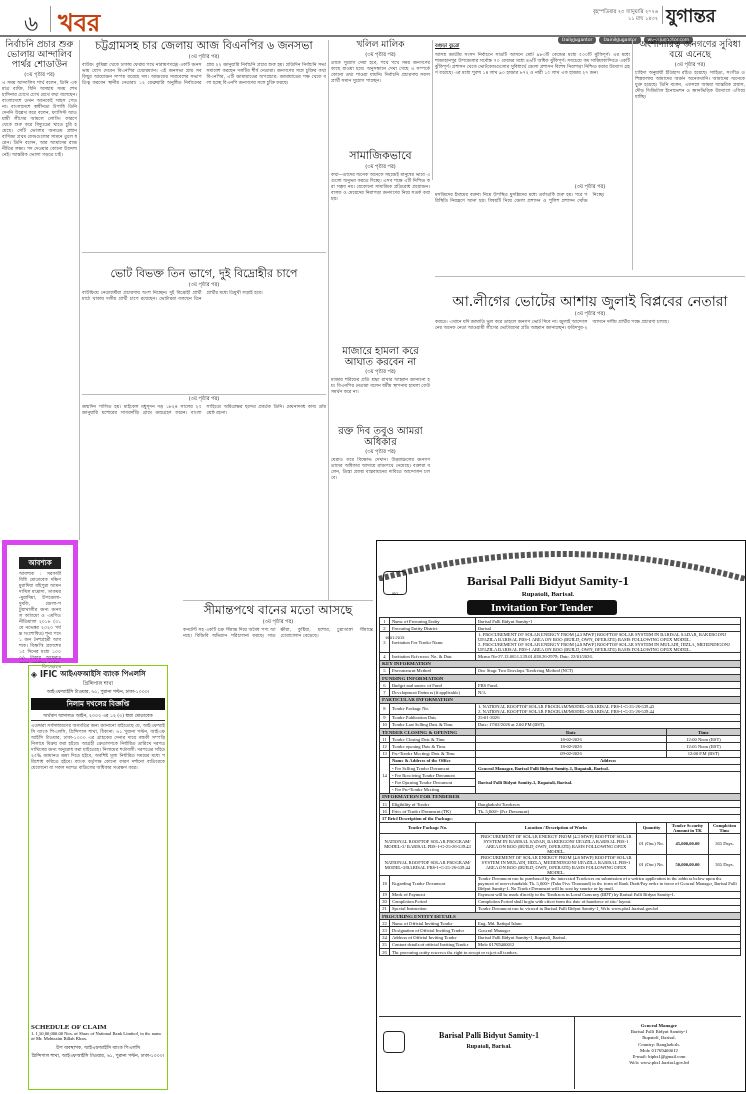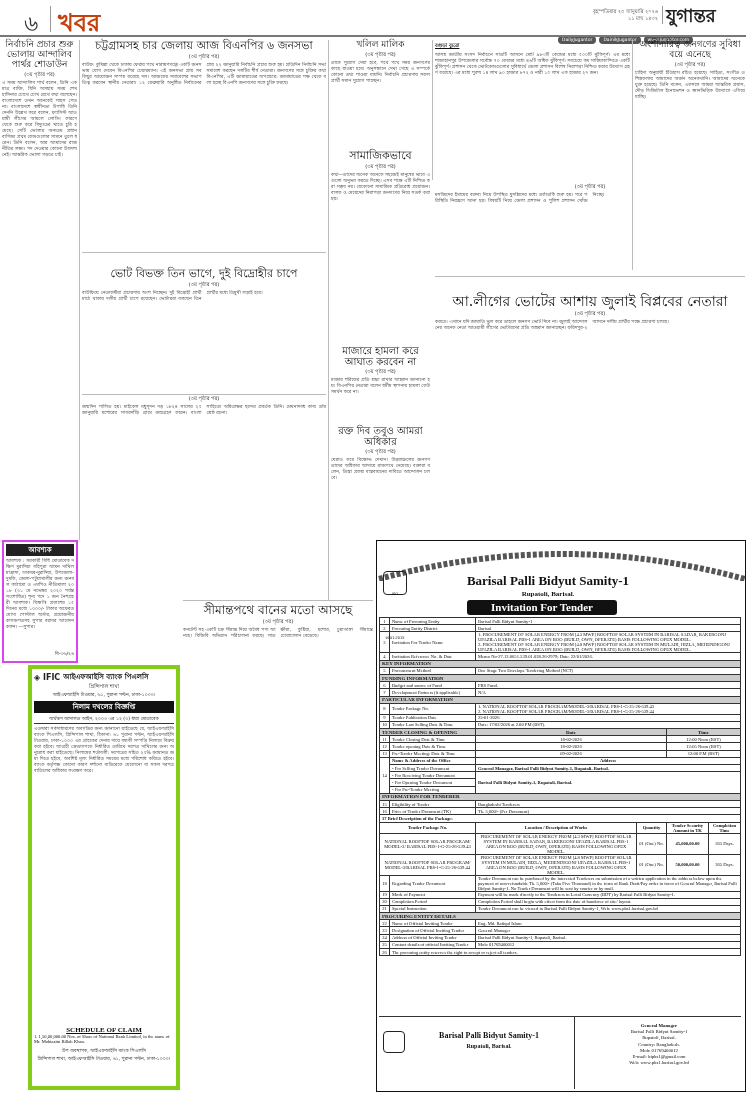--- a/index.html
+++ b/index.html
@@ -106,37 +106,37 @@
   <div class="txt" style="column-count:2;column-gap:5px;height:55px;">মসজিদের ইমামের বক্তব্য নিয়ে উপস্থিত মুসল্লিদের মধ্যে তর্কাতর্কি শুরু হয়। পরে পরিস্থিতি নিয়ন্ত্রণে আনা হয়। বিষয়টি নিয়ে জেলা প্রশাসন ও পুলিশ প্রশাসন খোঁজ নিচ্ছে।</div>
 </div>
 
 <div class="abs" style="left:435px;top:276px;width:310px;height:262px;">
   <div class="hline" style="left:0;top:0;width:310px;"></div>
   <div class="head" style="font-size:14px;margin-top:18px;">আ.লীগের ভোটের আশায় জুলাই বিপ্লবের নেতারা</div>
   <div class="sub">(৩য় পৃষ্ঠার পর)</div>
   <div class="txt" style="column-count:2;column-gap:5px;height:220px;">করতে। এখানে যদি জামাতি ভুল করে তাহলে জনগণ ভোট দিবে না। জুলাই আন্দোলনের অনেক নেতা আওয়ামী লীগের ভোটারদের প্রতি আহ্বান জানাচ্ছেন। ফরিদপুর-২ আসনে দলীয় প্রার্থীর পক্ষে প্রচারণা চলছে।</div>
 </div>
 
-<div class="abs" style="left:2px;top:540px;width:76px;height:123px;border:2px solid #d946ef;padding:2px;">
+<div class="abs" style="left:2px;top:540px;width:76px;height:123px;border:5px solid #d946ef;padding:12px;">
   <div style="background:#222;color:#fff;font-size:7px;text-align:center;font-weight:bold;margin-bottom:2px;">আবশ্যক</div>
   <div class="txt" style="height:92px;">আবশ্যক : সরকারী বিধি মোতাবেক দক্ষিণ মুরাদিয়া বহিপুরা আমন দাখিল মাদ্রাসা, ডাকঘর-মুরাদিয়া, উপজেলা-দুমকি, জেলা-পটুয়াখালীর জন্য জনবল কাঠামো ও এমপিও নীতিমালা ২০১৮ (৩১ মে নভেম্বর ২০২০ পর্যন্ত সংশোধিত) শূন্য পদে ১ জন নৈশপ্রহরী আবশ্যক। বিজ্ঞপ্তি প্রকাশের ১৫ দিনের মধ্যে ১০০০/- টাকার অফেরতযোগ্য পোস্টাল অর্ডার, প্রয়োজনীয় কাগজপত্রসহ সুপার বরাবর আবেদন করুন। —সুপার।</div>
   <div style="font-size:4.6px;text-align:right;">বি-৩৬/২৬</div>
 </div>
 
-<div class="abs" style="left:28px;top:665px;width:152px;height:425px;border:4px solid #84cc16;padding:2px;">
+<div class="abs" style="left:28px;top:665px;width:140px;height:425px;border:1px solid #84cc16;padding:2px;">
   <div style="display:flex;align-items:center;gap:3px;">
     <span style="font-size:8px;font-weight:bold;color:#222;">◈ <span>IFIC</span></span>
     <span style="font-size:7px;font-weight:bold;">আইএফআইসি ব্যাংক পিএলসি</span>
   </div>
   <div style="font-size:5px;text-align:center;">প্রিন্সিপাল শাখা</div>
   <div style="font-size:4.6px;text-align:center;">আইএফআইসি টাওয়ার, ৬১, পুরানা পল্টন, ঢাকা-১০০০।</div>
   <div style="background:#111;color:#fff;font-size:7px;text-align:center;font-weight:bold;margin:2px 0;">নিলাম দখলের বিজ্ঞপ্তি</div>
   <div style="font-size:4.6px;text-align:center;border-bottom:0.6px solid #333;">অর্থঋণ আদালত আইন, ২০০৩ এর ১২ (৩) ধারা মোতাবেক</div>
   <div class="txt" style="height:300px;margin-top:2px;">এতদ্বারা সর্বসাধারণের অবগতির জন্য জানানো যাইতেছে যে, আইএফআইসি ব্যাংক পিএলসি, প্রিন্সিপাল শাখা, ঠিকানা: ৬১ পুরানা পল্টন, আইএফআইসি টাওয়ার, ঢাকা-১০০০ এর গ্রাহকের দেনার দায়ে বন্ধকী সম্পত্তি নিলামে বিক্রয় করা হইবে। আগ্রহী ক্রেতাগণকে নির্ধারিত তারিখে দরপত্র দাখিলের জন্য অনুরোধ করা যাইতেছে। নিলামের শর্তাবলী: দরপত্রের সহিত ২৫% জামানত জমা দিতে হইবে, অবশিষ্ট মূল্য নির্ধারিত সময়ের মধ্যে পরিশোধ করিতে হইবে। ব্যাংক কর্তৃপক্ষ কোনো কারণ দর্শানো ব্যতিরেকে যেকোনো বা সকল দরপত্র বাতিলের অধিকার সংরক্ষণ করে।</div>
-  <div style="font-family:'Liberation Serif',serif;font-size:7px;font-weight:bold;text-align:center;text-decoration:underline;">SCHEDULE OF CLAIM</div>
+  <div style="font-family:'Liberation Serif',serif;font-size:7px;font-weight:bold;text-align:left;">SCHEDULE OF CLAIM</div>
   <div style="font-family:'Liberation Serif',serif;font-size:4.6px;">1. 1,50,00,000.00 Nos. of Share of National Bank Limited, in the name of Mr. Mohtasim Billah Khan.</div>
   <div style="font-size:4.6px;text-align:center;margin-top:3px;">উপ ব্যবস্থাপক, আইএফআইসি ব্যাংক পিএলসি</div>
   <div style="font-size:4.6px;text-align:center;">প্রিন্সিপাল শাখা, আইএফআইসি টাওয়ার, ৬১, পুরানা পল্টন, ঢাকা-১০০০।</div>
 </div>
 
 <div class="abs" style="left:183px;top:600px;width:190px;height:490px;">
   <div class="hline" style="left:0;top:0;width:190px;"></div>
   <div class="head" style="font-size:12px;margin-top:4px;">সীমান্তপথে বানের মতো আসছে</div>
   <div class="sub">(৩য় পৃষ্ঠার পর)</div>
   <div class="txt" style="column-count:2;column-gap:5px;height:450px;">কনটেন্ট সহ একটি চক্র সীমান্ত দিয়ে অবৈধ পণ্য আনছে। বিজিবি অভিযান পরিচালনা করছে। সাতক্ষীরা, কুষ্টিয়া, যশোর, চুয়াডাঙ্গা সীমান্তে চোরাচালান বেড়েছে।</div>

